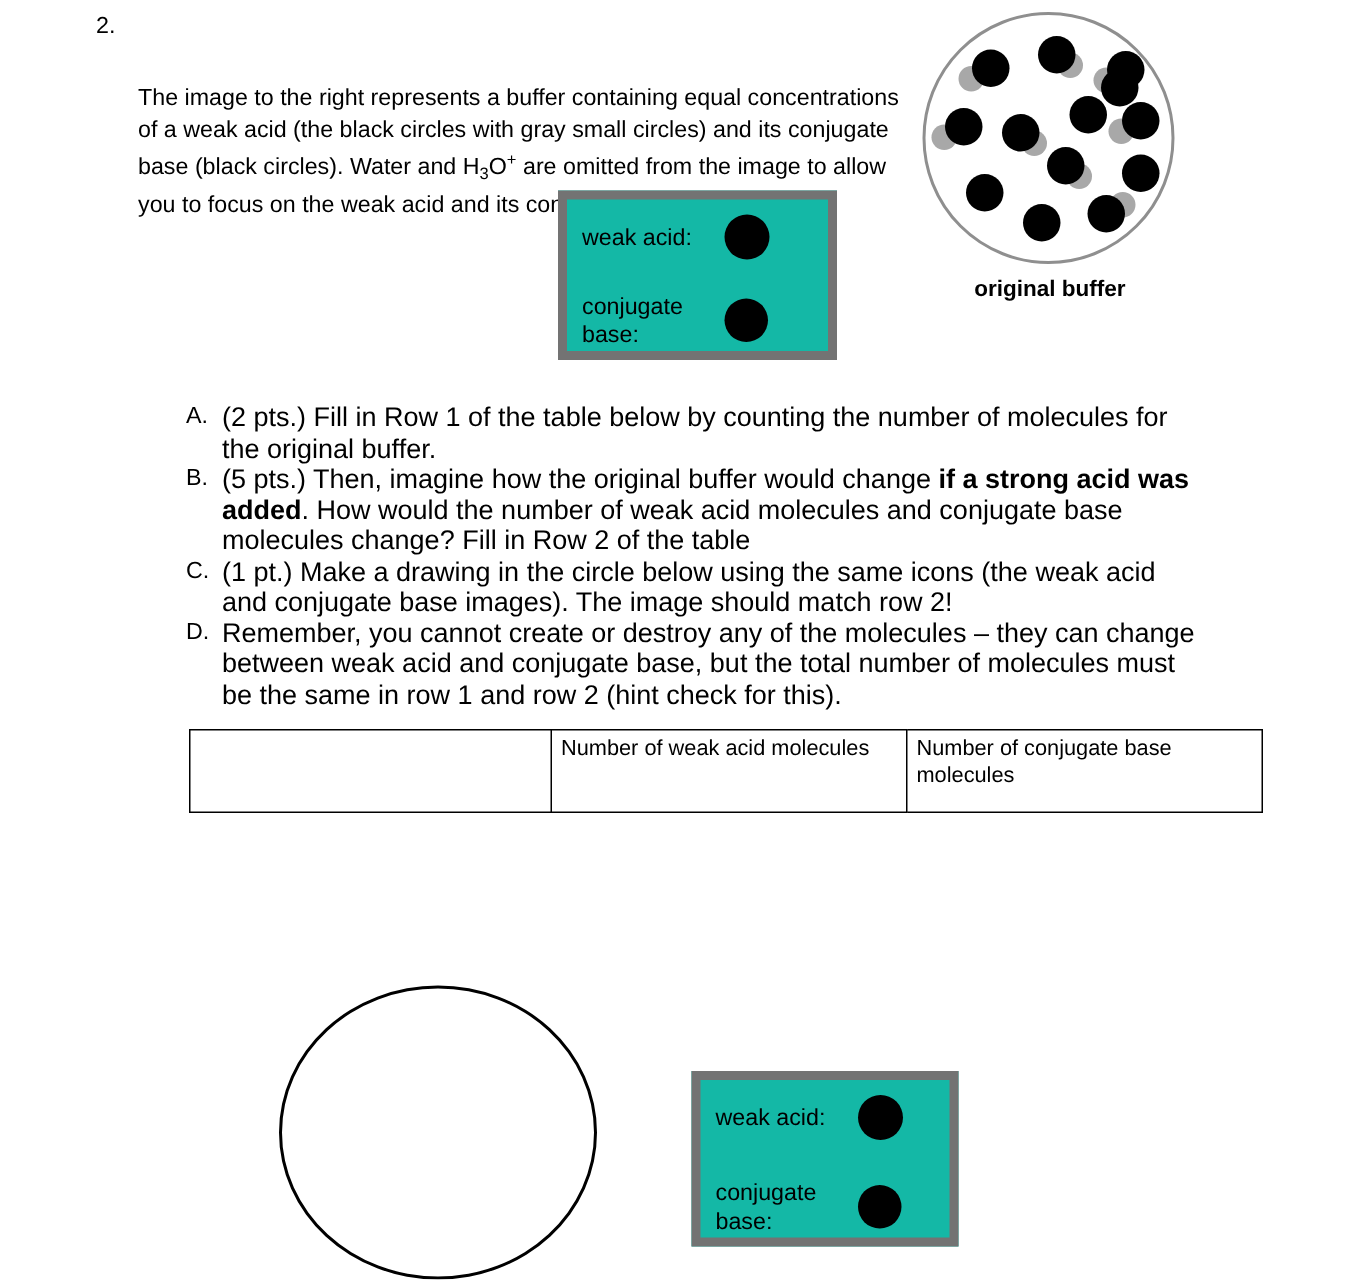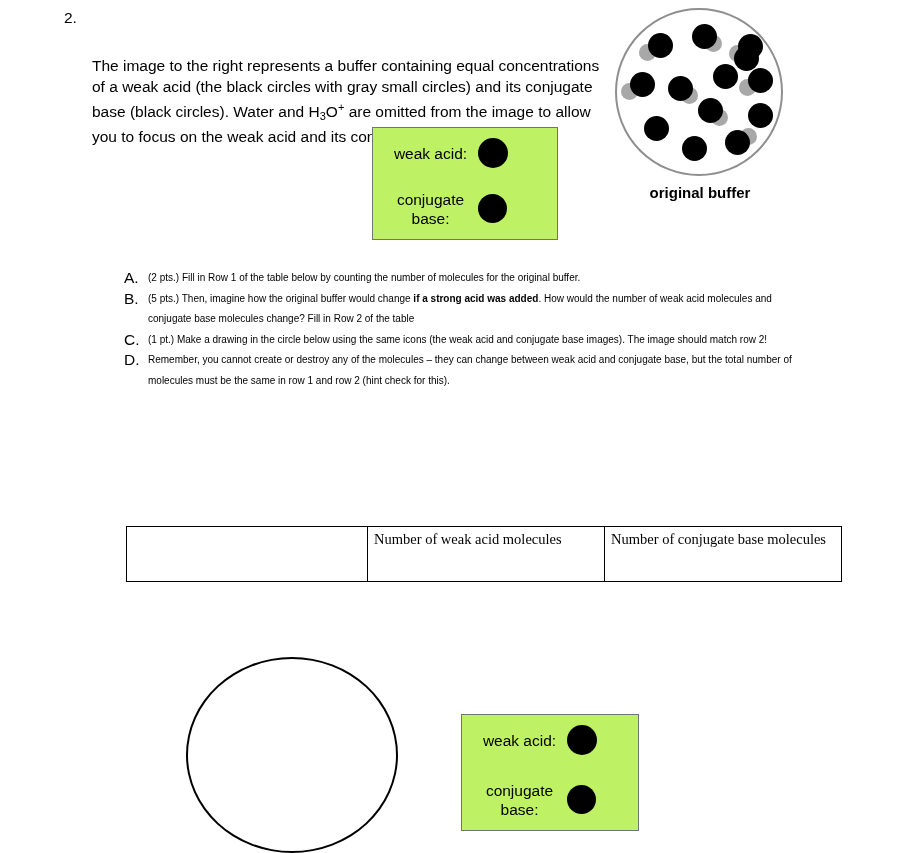--- a/index.html
+++ b/index.html
@@ -39,24 +39,23 @@
     line-height: 20.5px;
     text-align: left;
     margin-top: 48px;
   }
   sub { font-size: 11px; vertical-align: -3px; }
   sup { font-size: 11px; vertical-align: 6px; }
 
   
   .legend-box {
     position: absolute;
-    border: 1px solid #737373;
-    background: #bef264;
-    box-sizing: border-box;
-    text-align: center;
+    border: 6px solid #737373;
+    background: #14b8a6;
+    box-sizing: border-box;
   }
   .legend-box.top { left: 372px; top: 127px; width: 186px; height: 113px; }
   .legend-box.bottom { left: 461px; top: 714px; width: 178px; height: 117px; }
 
   .legend-row {
     position: absolute;
     display: flex;
     align-items: center;
     width: 100%;
   }
@@ -148,33 +147,32 @@
     margin-bottom: 0px;
   }
   .inst-letter {
     width: 24px;
     flex: 0 0 24px;
     font-size: 15.5px;
     line-height: 20.5px;
   }
   .inst-text {
     flex: 1;
-    font-size: 10px;
+    font-size: 18px;
     line-height: 20.5px;
   }
 
   
   .ans-table {
     position: absolute;
     left: 126px;
-    top: 526px;
+    top: 486px;
     width: 676px;
     border-collapse: collapse;
     table-layout: fixed;
-    font-family: Liberation Serif, serif;
   }
   .ans-table td {
     border: 1px solid #000000;
     vertical-align: top;
     font-size: 14.5px;
     line-height: 17.5px;
     padding: 4px 6px;
   }
   .col-label { width: 228px; }
   .col-acid  { width: 224px; }

